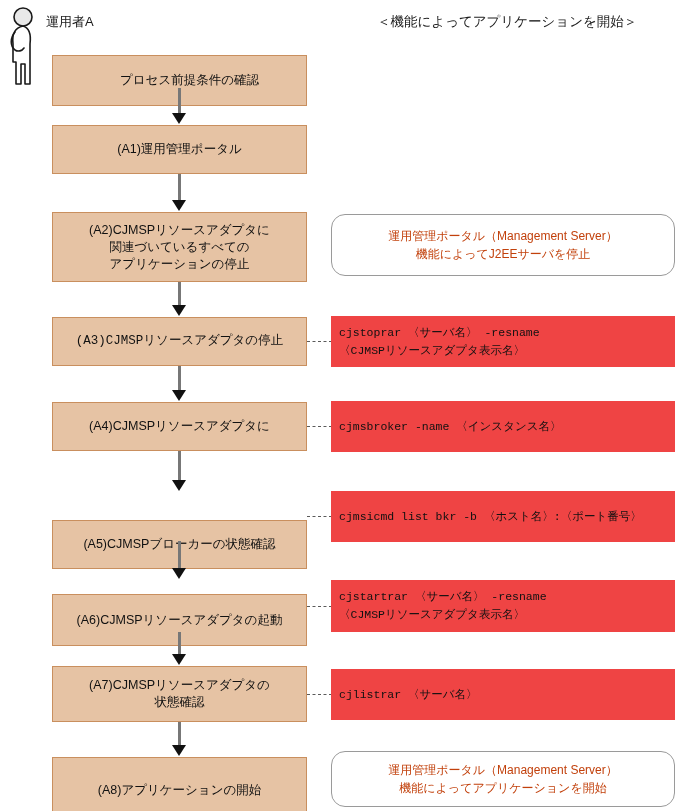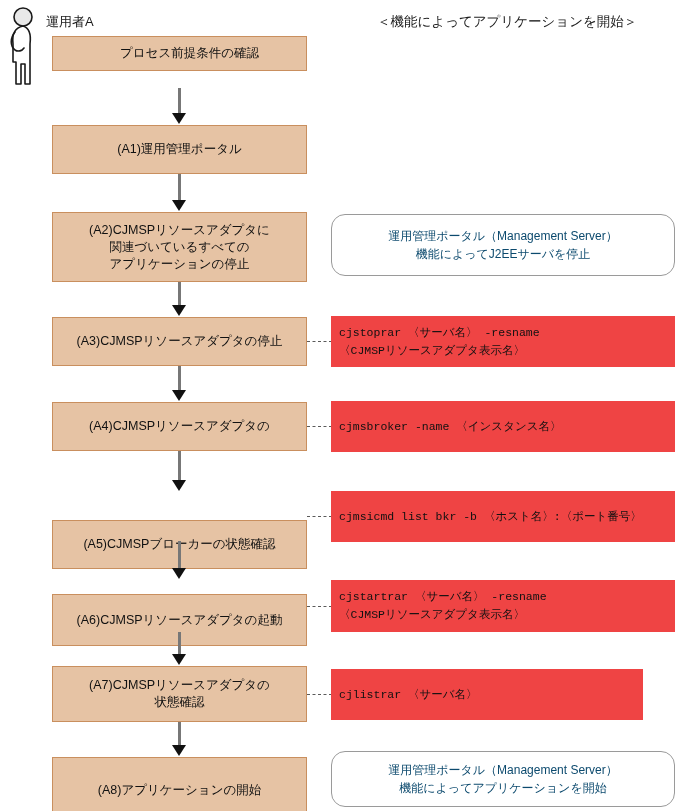--- a/index.html
+++ b/index.html
@@ -77,47 +77,47 @@
   .notebox{
     position:absolute;
     background:#ffffff;
     border:1px solid #9a9a9a;
     border-radius:14px;
     box-sizing:border-box;
     display:flex;align-items:center;justify-content:center;
     text-align:center;
     font-size:12px;
     line-height:18px;
-    color:#0c4a6e;
+    color:#c2410c;
     white-space:pre-line;
   }
 </style>
 </head>
 <body>
 
 <div id="canvas">
 
   <div class="actor">
     <svg width="44" height="84" viewBox="0 0 44 84" xmlns="http://www.w3.org/2000/svg">
       <circle cx="19" cy="11" r="9" fill="#e9e9e9" stroke="#1a1a1a" stroke-width="1.6"></circle>
       <path d="M19 20 C10 22, 8 30, 9 38 L9 56 L12 56 L12 78 L17 78 L17 58 L21 58 L21 78 L26 78 L26 38 C27 30, 26 22, 19 20 Z" fill="#ffffff" stroke="#1a1a1a" stroke-width="1.6" stroke-linejoin="round"></path>
       <path d="M11 26 C6 32, 6 40, 11 44 C14 46, 18 45, 20 42" fill="none" stroke="#1a1a1a" stroke-width="1.6" stroke-linecap="round"></path>
     </svg>
   </div>
   <div class="actor-label">運用者A</div>
 
   <div class="col-header">＜機能によってアプリケーションを開始＞</div>
 
-  <div class="pbox" style="top:36px;height:35px;padding-left:24px;">プロセス前提条件の確認</div>
+  <div class="pbox" style="top:55px;height:51px;padding-left:24px;">プロセス前提条件の確認</div>
   <div class="pbox" style="top:125px;height:49px;">(A1)運用管理ポータル</div>
   <div class="pbox" style="top:212px;height:70px;">(A2)CJMSPリソースアダプタに
 関連づいているすべての
 アプリケーションの停止</div>
-  <div class="pbox" style="top:317px;height:49px;">(A3)CJMSPリソースアダプタの停止</div>
-  <div class="pbox" style="top:402px;height:49px;">(A4)CJMSPリソースアダプタの</div>
+  <div class="pbox" style="top:317px;height:49px;font-family:Liberation Mono, monospace;">(A3)CJMSPリソースアダプタの停止</div>
+  <div class="pbox" style="top:402px;height:49px;">(A4)CJMSPリソースアダプタに</div>
   <div class="pbox" style="top:492px;height:49px;margin-top:28px;">(A5)CJMSPブローカーの状態確認</div>
   <div class="pbox" style="top:580px;height:52px;margin-top:14px;">(A6)CJMSPリソースアダプタの起動</div>
   <div class="pbox" style="top:666px;height:56px;">(A7)CJMSPリソースアダプタの
 状態確認</div>
   <div class="pbox" style="top:757px;height:66px;">(A8)アプリケーションの開始</div>
 
   <div class="arrow" style="top:88px;height:26px;"></div>
   <div class="arrow-head" style="top:113px;"></div>
 
   <div class="arrow" style="top:174px;height:27px;"></div>
@@ -153,18 +153,18 @@
   <div class="cmdbox" style="left:331px;top:316px;width:344px;height:51px;">cjstoprar 〈サーバ名〉 -resname
 〈CJMSPリソースアダプタ表示名〉</div>
 
   <div class="cmdbox" style="left:331px;top:491px;width:344px;height:51px;">cjmsicmd list bkr -b 〈ホスト名〉:〈ポート番号〉</div>
 
   <div class="cmdbox" style="left:331px;top:401px;width:344px;height:51px;">cjmsbroker -name 〈インスタンス名〉</div>
 
   <div class="cmdbox" style="left:331px;top:580px;width:344px;height:52px;">cjstartrar 〈サーバ名〉 -resname
 〈CJMSPリソースアダプタ表示名〉</div>
 
-  <div class="cmdbox" style="left:331px;top:669px;width:312px;height:51px;">cjlistrar 〈サーバ名〉</div>
+  <div class="cmdbox" style="left:331px;top:669px;width:344px;height:51px;">cjlistrar 〈サーバ名〉</div>
 
   <div class="notebox" style="left:331px;top:751px;width:344px;height:56px;">運用管理ポータル（Management Server）
 機能によってアプリケーションを開始</div>
 
 </div>
 
 </body></html>

